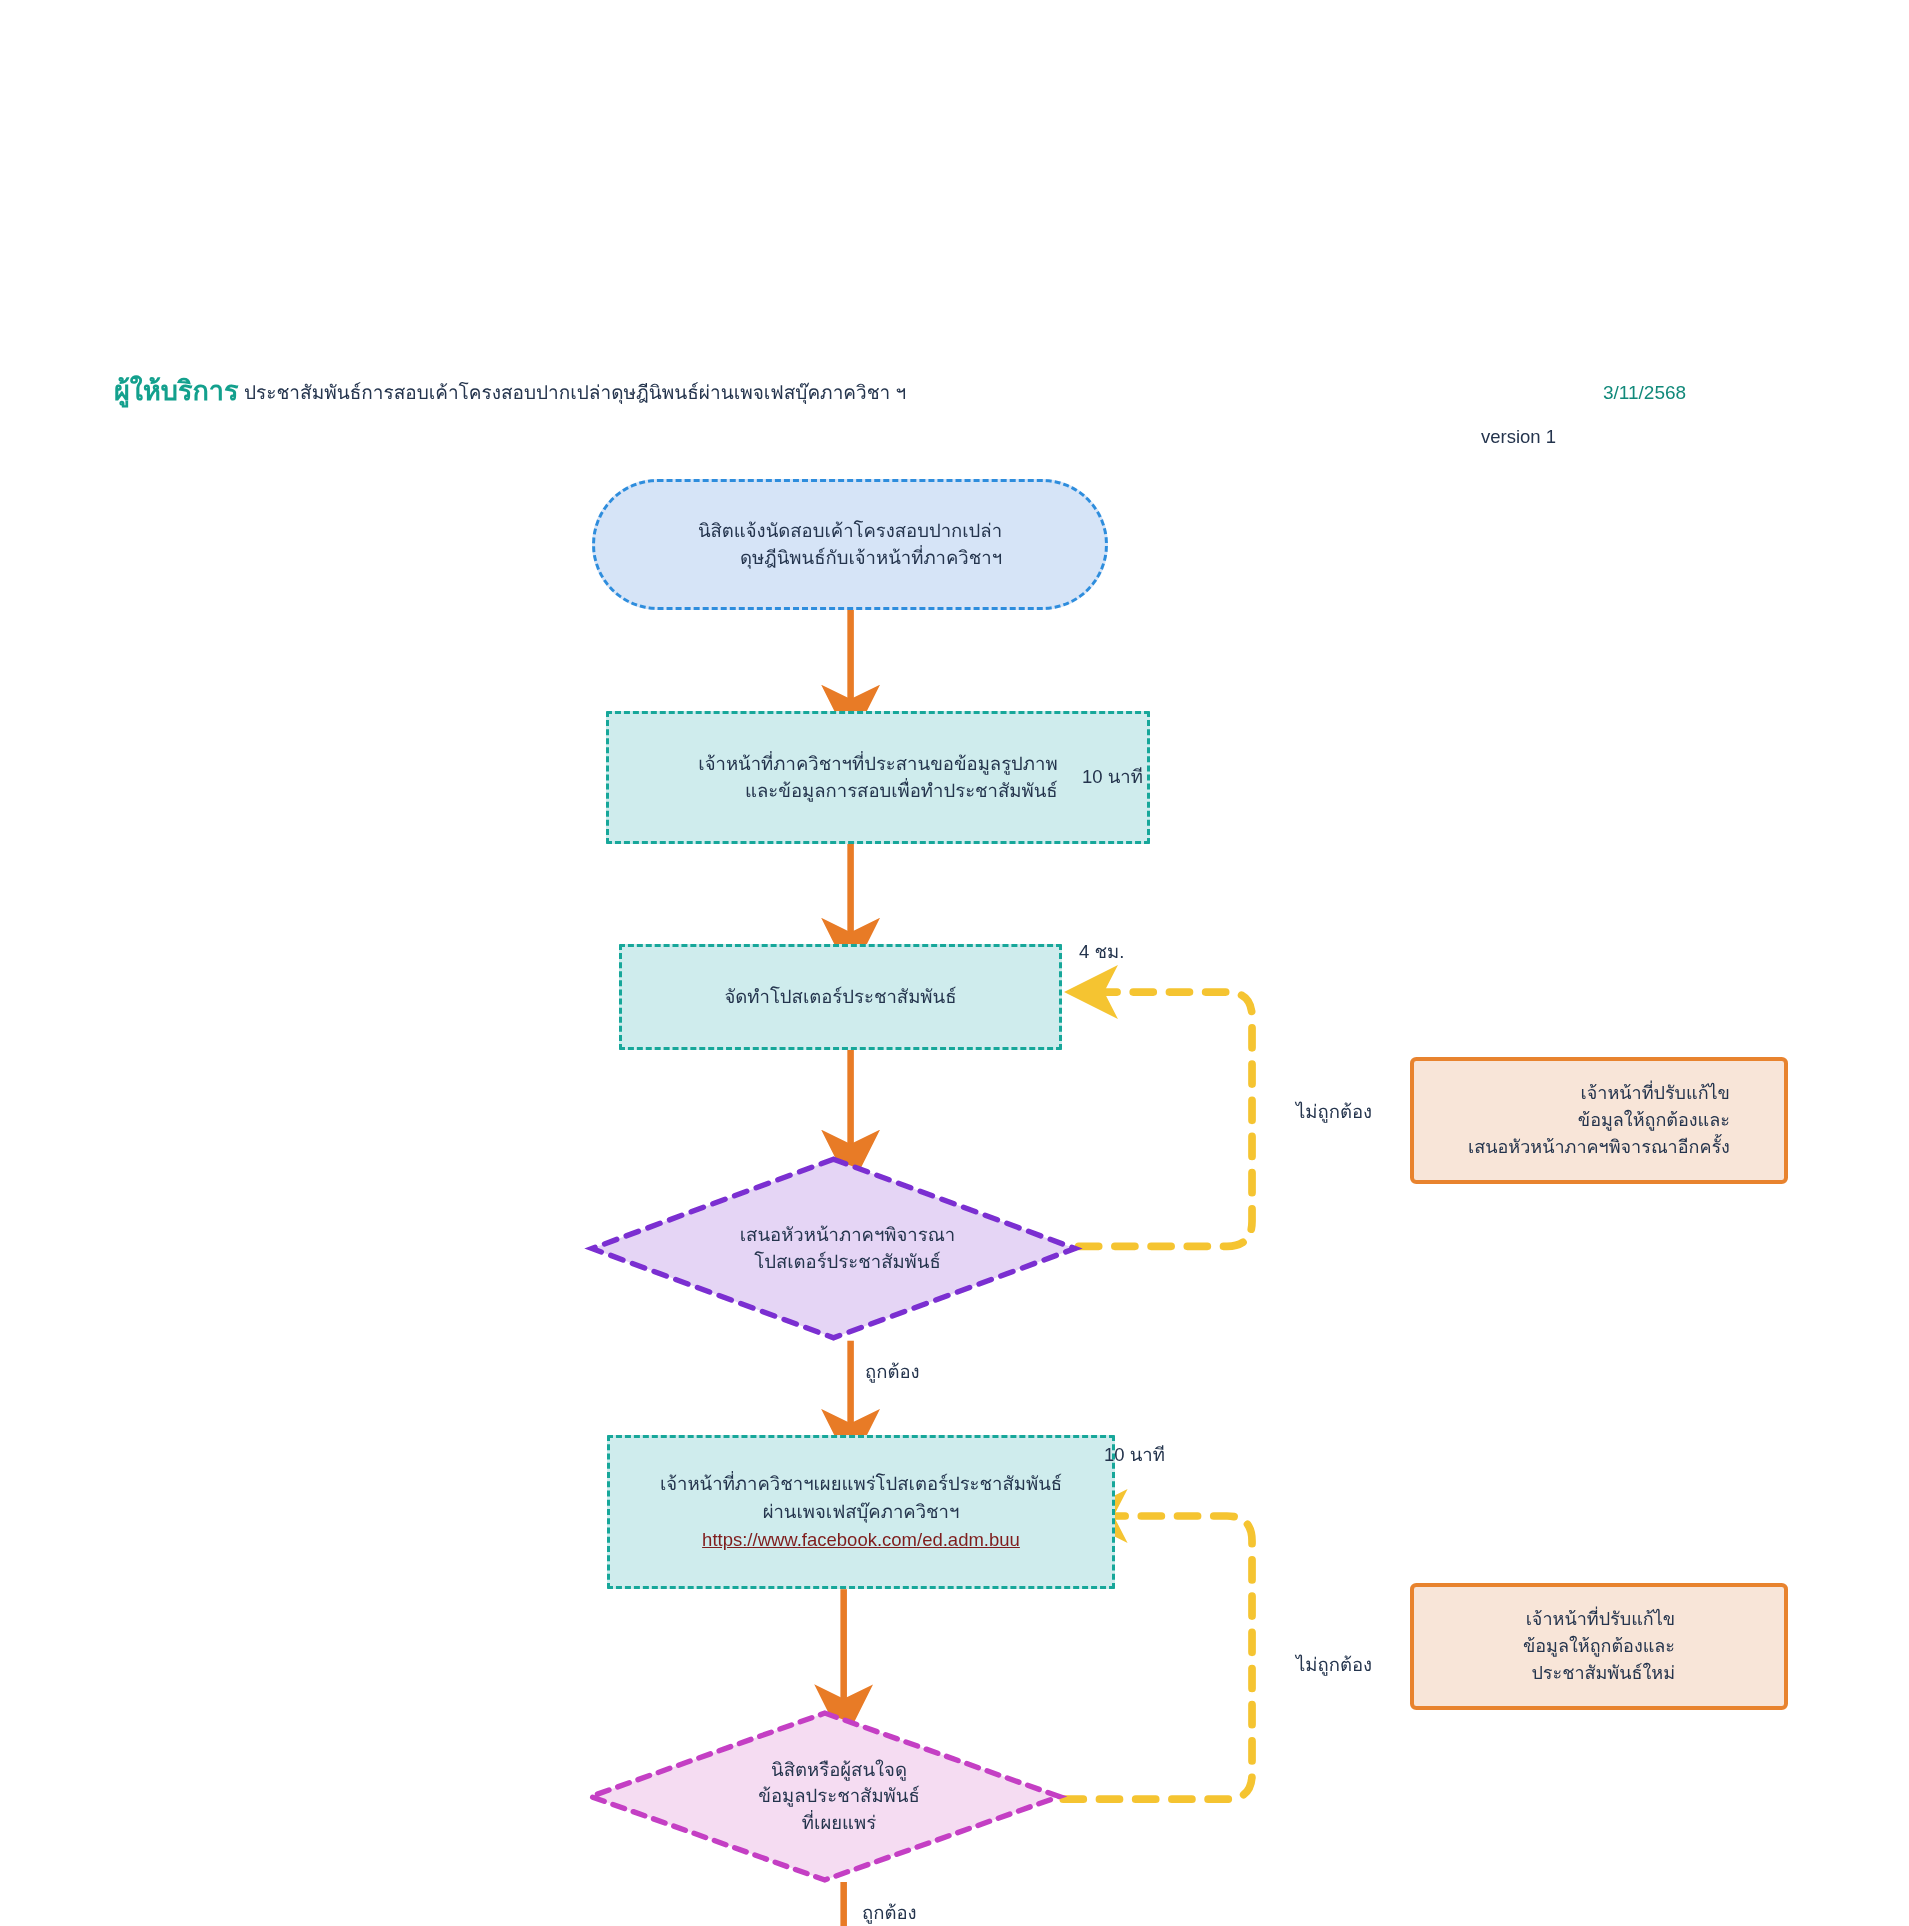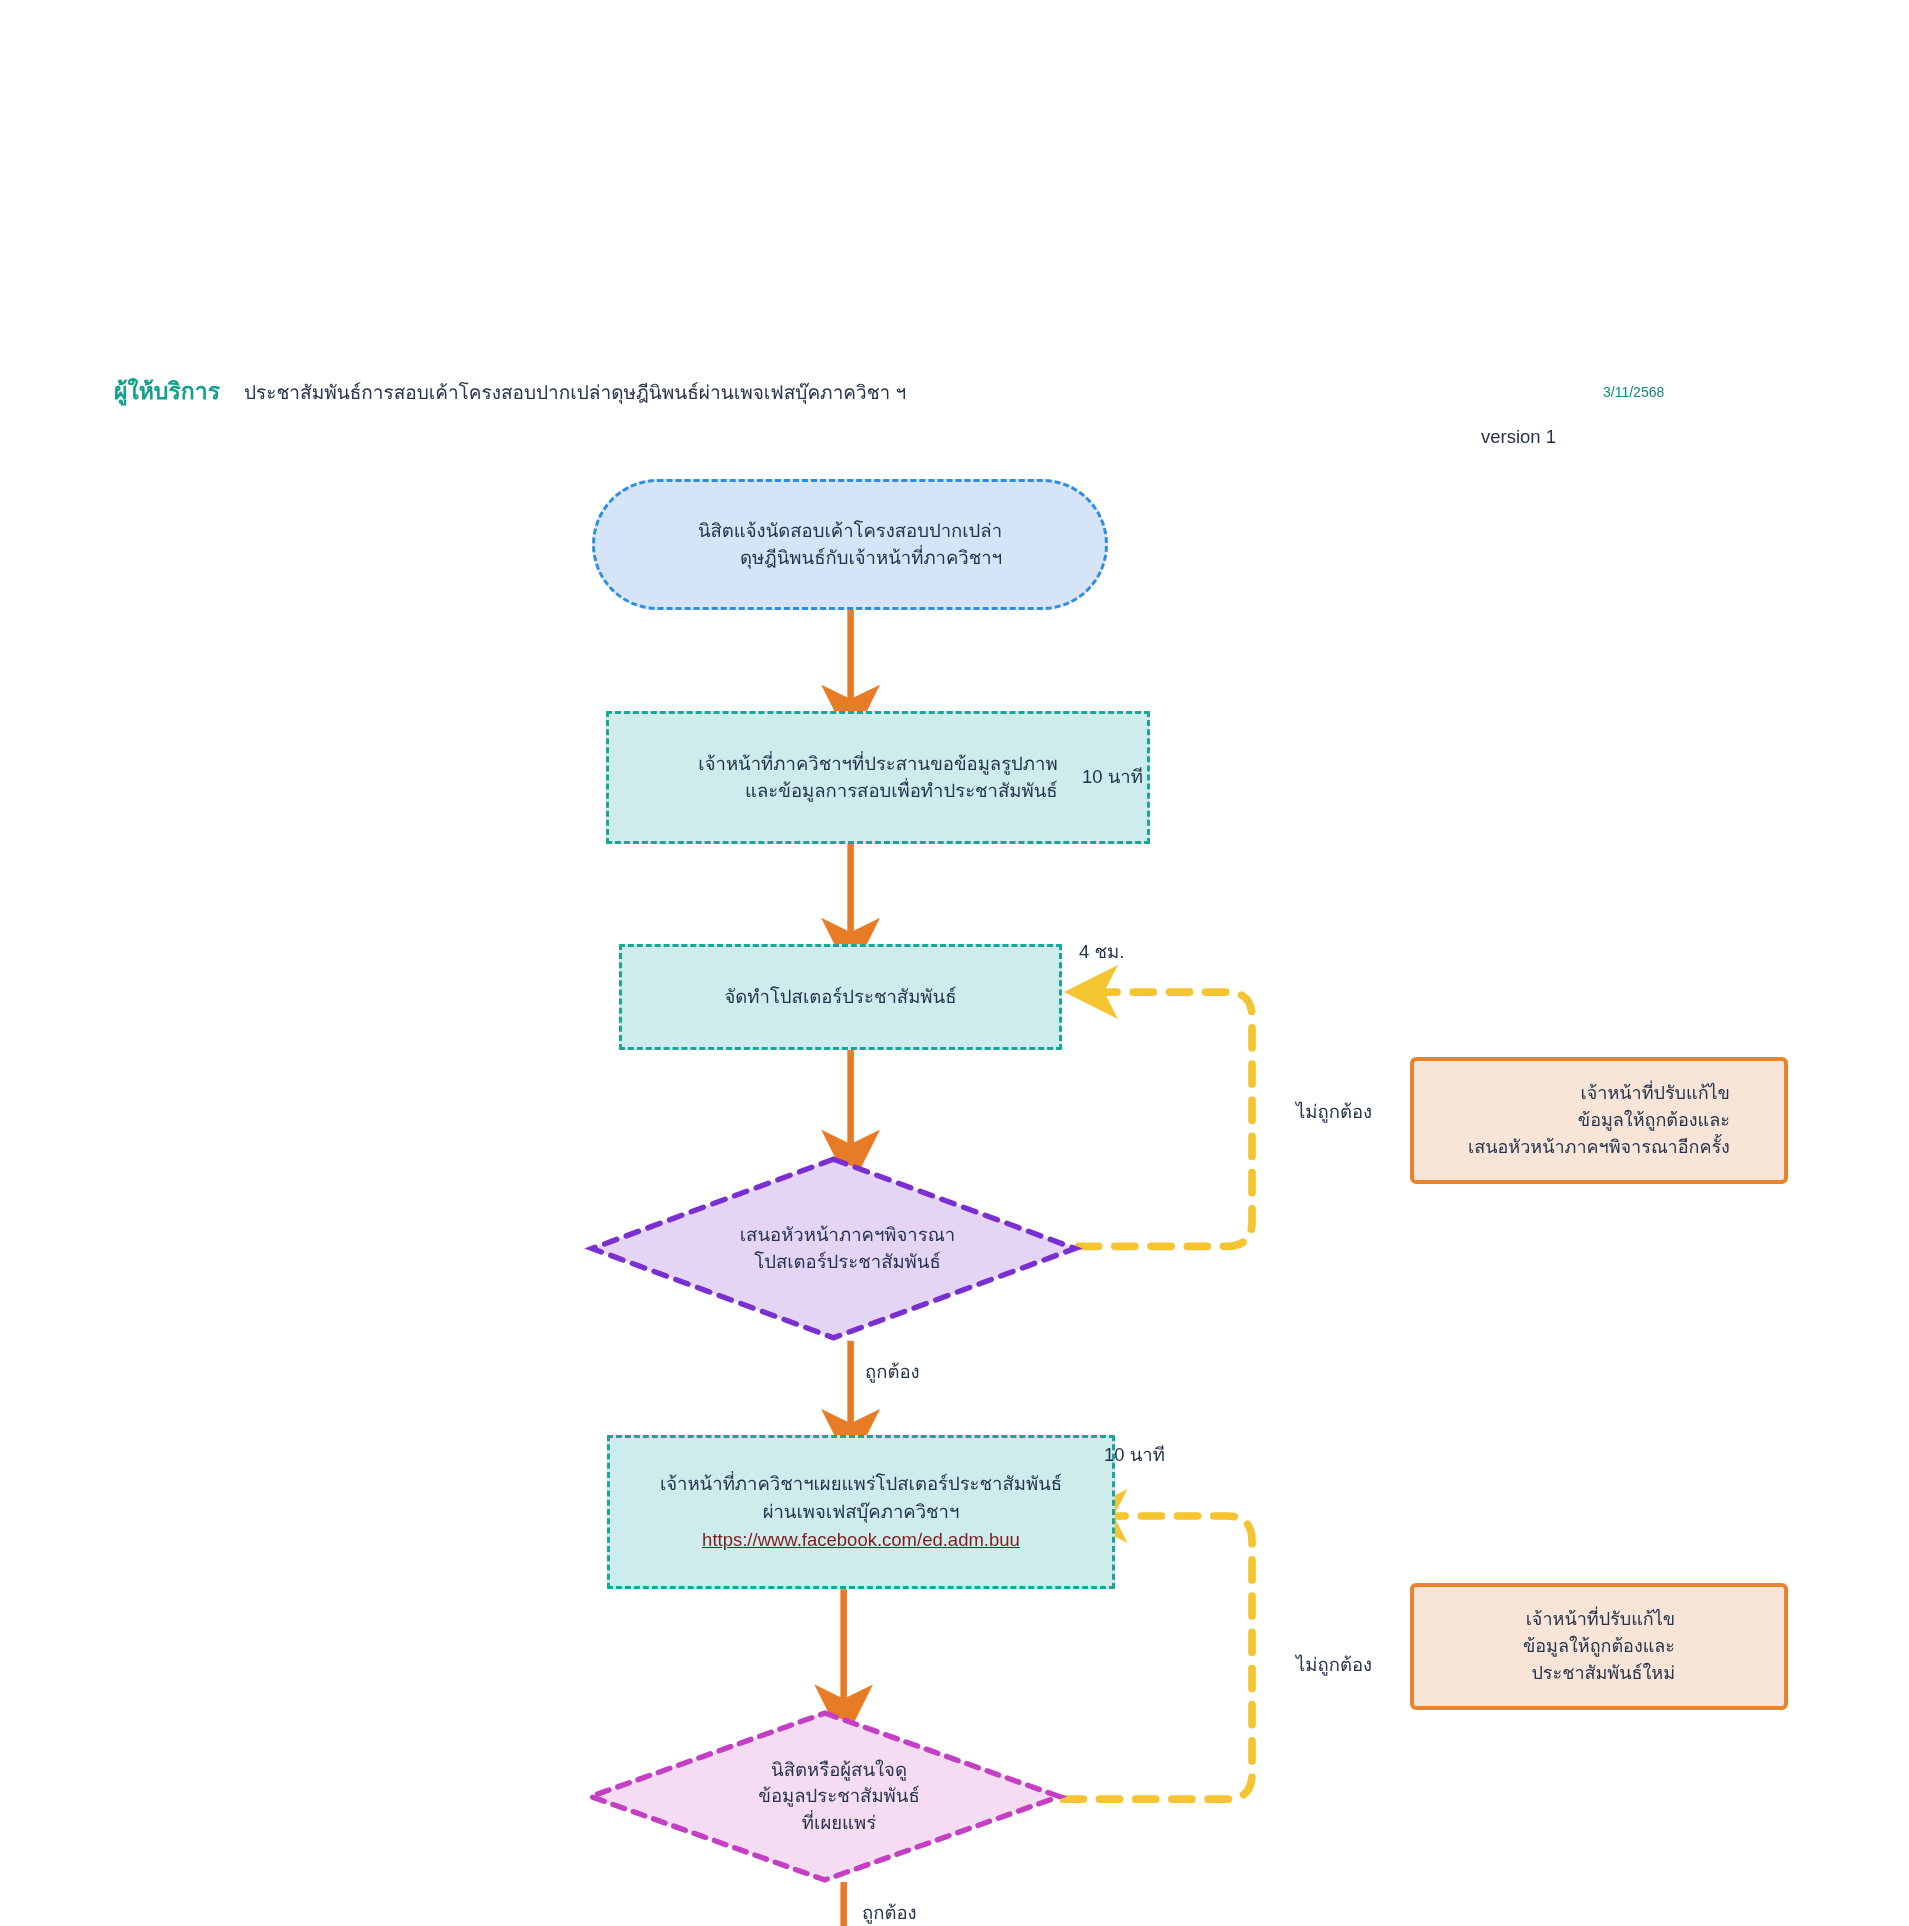--- a/index.html
+++ b/index.html
@@ -22,21 +22,21 @@
 
   
   #header-row {
     position: absolute;
     left: 0; top: 378px;
     width: 1910px; height: 35px;
   }
   .hdr-label {
     position: absolute;
     left: 114px; top: 0;
-    font-size: 23px;
+    font-size: 27px;
     font-weight: bold;
     color: #13a08d;
     white-space: nowrap;
     line-height: 27px;
   }
   .hdr-title {
     position: absolute;
     left: 244px; top: 1.5px;
     font-size: 19px;
     color: #24344d;
@@ -48,21 +48,21 @@
     left: 1481px; top: 2.3px;
     font-size: 18.5px;
     color: #24344d;
     white-space: nowrap;
     line-height: 25px;
     margin-top: 44px;
   }
   .hdr-date {
     position: absolute;
     left: 1603px; top: 2.3px;
-    font-size: 14px;
+    font-size: 19px;
     color: #11897a;
     white-space: nowrap;
     line-height: 25px;
   }
 
   
   .node {
     position: absolute;
     box-sizing: border-box;
     display: flex;

